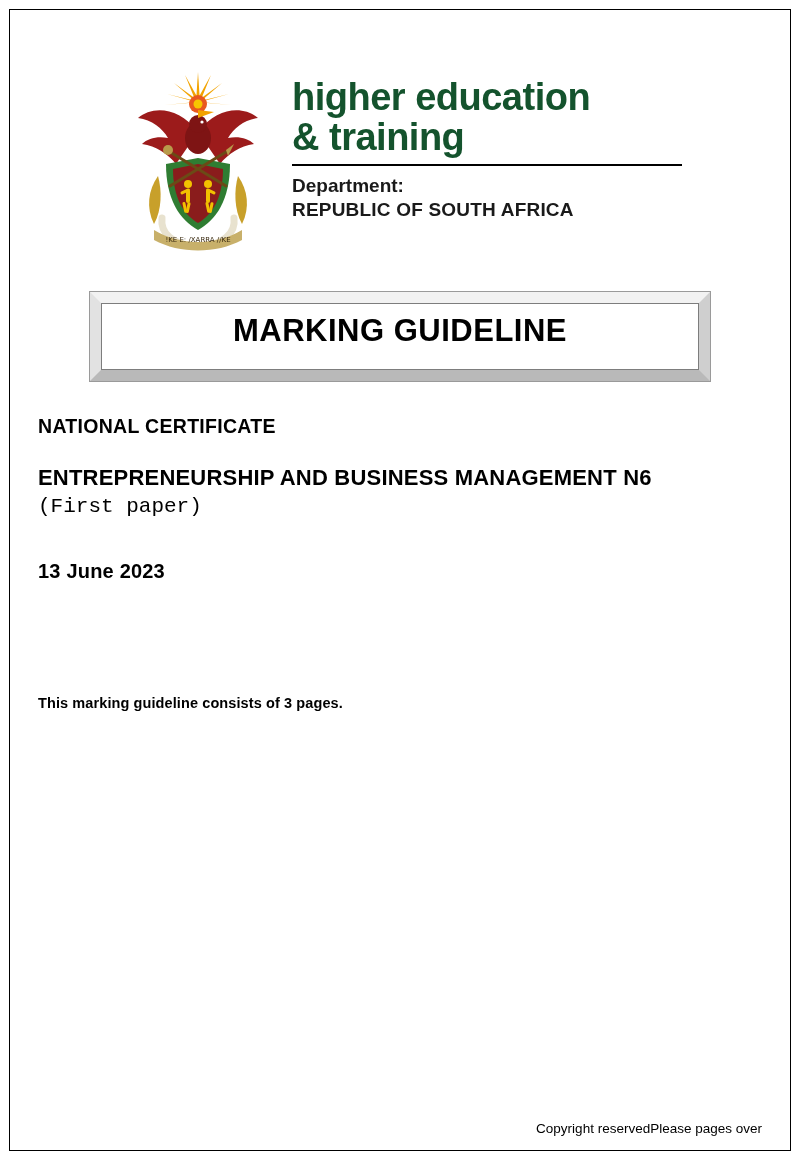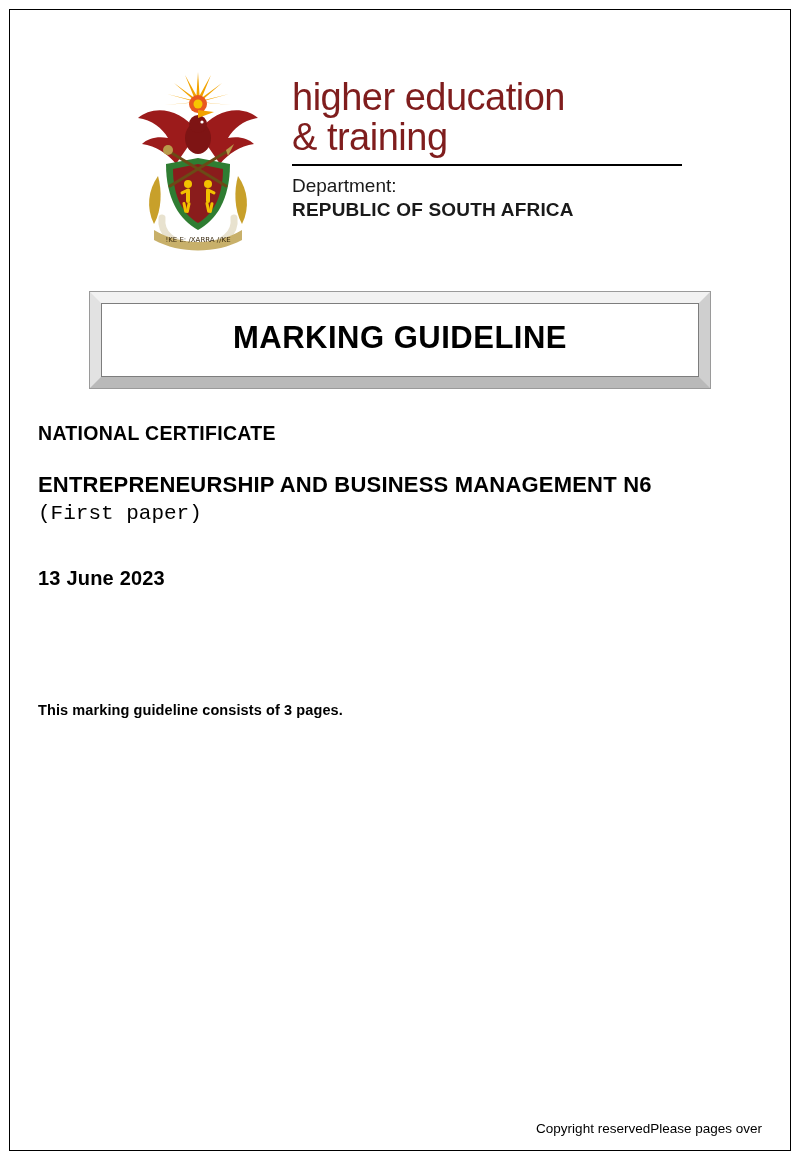--- a/index.html
+++ b/index.html
@@ -54,33 +54,34 @@
     margin-right: 14px;
   }
   .dept-text {
     flex: 0 0 auto;
     padding-top: 12px;
   }
   .dept-title {
     font-size: 38px;
     line-height: 1.05;
     letter-spacing: -0.5px;
-    color: #7f1d1d;
-    font-weight: 400;
+    color: #14532d;
+    font-weight: 700;
   }
   .dept-rule {
     width: 390px;
     height: 2px;
     background: #000;
     margin: 6px 0 8px 0;
   }
   .dept-line {
     font-size: 19px;
     line-height: 1.3;
     color: #1a1a1a;
+    font-weight: bold;
   }
   .dept-line.bold {
     font-weight: bold;
     letter-spacing: 0.2px;
   }
 
   
   .banner-wrap {
     margin-top: 36px;
     display: flex;
@@ -92,21 +93,21 @@
     border-top: 11px solid #f2f2f2;
     border-left: 11px solid #e2e2e2;
     border-right: 11px solid #cfcfcf;
     border-bottom: 11px solid #b9b9b9;
     outline: 1px solid #9a9a9a;
     background: #ffffff;
     padding: 0;
   }
   .banner-inner {
     border: 1px solid #7d7d7d;
-    padding: 16px 10px 20px 10px;
+    padding: 9px 10px 20px 10px;
     text-align: center;
   }
   .banner-inner .banner-text {
     font-size: 31px;
     font-weight: bold;
     letter-spacing: 0.5px;
   }
 
   
   .titles {

